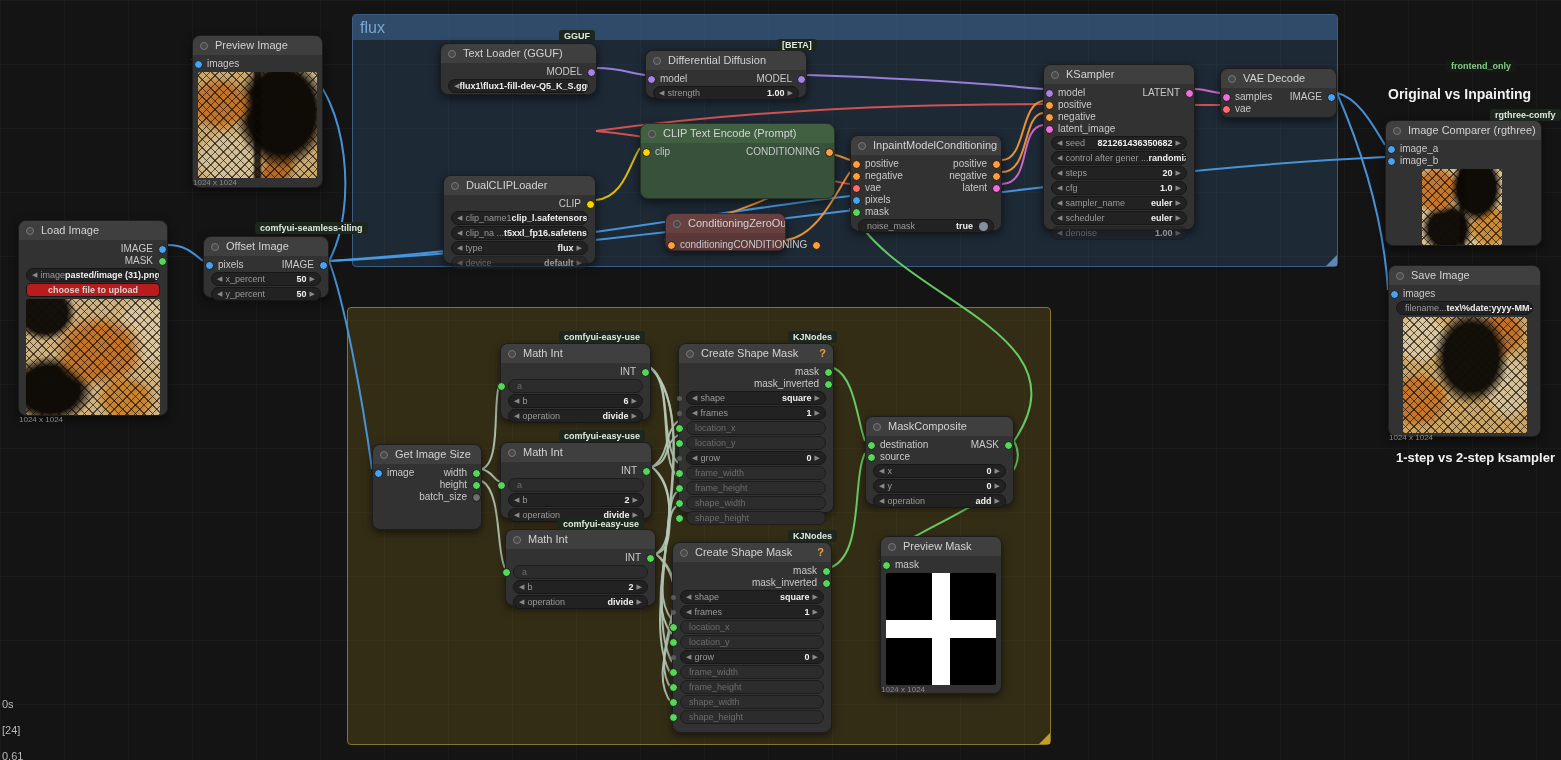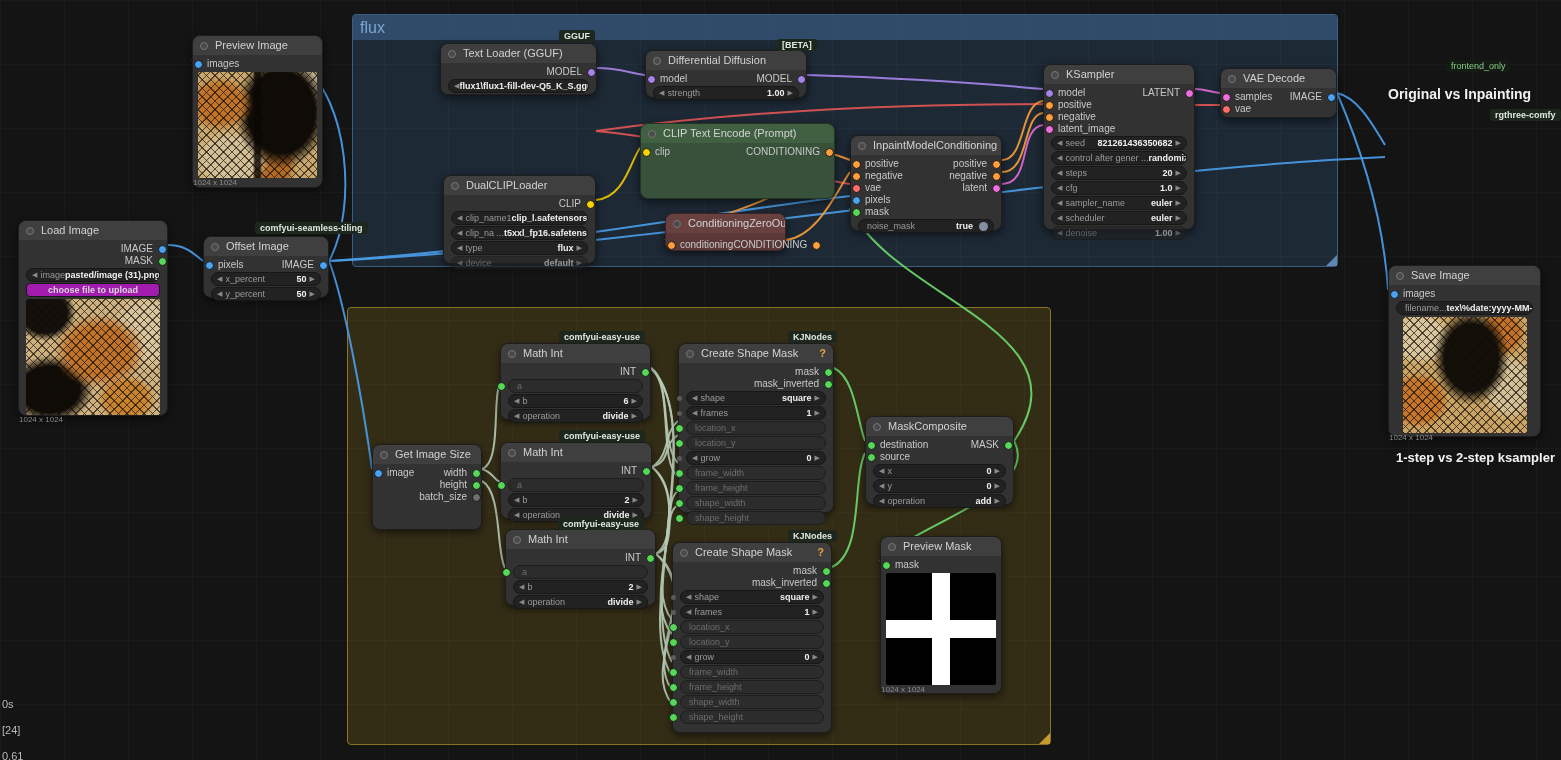--- a/index.html
+++ b/index.html
@@ -61,21 +61,21 @@
     display:flex;align-items:center;font-size:9px;padding:0 5px;overflow:hidden;white-space:nowrap;}
   .widget .wl{color:#9a9a9a;margin:0 auto 0 3px;}
   .widget .wv{color:#efefef;font-weight:bold;margin:0 3px 0 auto;}
   .widget .wv.center{margin:0 auto;}
   .arr{color:#8a8a8a;font-size:7px;line-height:12px;}
   .arr.l::before{content:"\25C0";}
   .arr.r::before{content:"\25B6";}
   .widget.ghost{background:#2c2c2c;border-color:#1d1d1d;}
   .widget.ghost .wl{color:#6c6c6c;margin:0 auto 0 3px;}
   .widget.dim{opacity:.55;}
-  .widget.btn{justify-content:center;color:#d6d6d6;font-weight:bold;background:#a21caf;border-radius:4px;}
+  .widget.btn{justify-content:center;color:#d6d6d6;font-weight:bold;background:#b91c1c;border-radius:4px;}
   .knob{width:9px;height:9px;border-radius:50%;background:#8290a2;margin-left:3px;}
   .ptext{margin:2px 7px;height:36px;background:#161b16;border:1px solid #5a745a;border-radius:3px;
     font-family:"DejaVu Sans Mono", monospace;font-size:8px;color:#e3e9e0;padding:2px 3px;box-sizing:border-box;}
   
   .nimg{border-radius:2px;}
   .caption{text-align:left;color:#8b8b8b;font-size:8px;line-height:10px;}
   .mesh{position:relative;}
   .mesh::after{content:"";position:absolute;inset:0;
     background-image:repeating-linear-gradient(45deg, rgba(18,11,5,.65) 0 1px, transparent 1px 6px),
       repeating-linear-gradient(-45deg, rgba(18,11,5,.65) 0 1px, transparent 1px 6px);}
@@ -103,21 +103,21 @@
     radial-gradient(55px 45px at 14% 18%, #d9c69e 0 40%, transparent 60%),
     radial-gradient(50px 45px at 12% 72%, #c5762a 0 45%, transparent 63%),
     radial-gradient(46px 55px at 86% 60%, #d4c097 0 42%, transparent 62%),
     radial-gradient(40px 40px at 80% 14%, #c07028 0 40%, transparent 58%);}
   .mask-cross{background-color:#000;background-image:
     linear-gradient(90deg, transparent 0 42%, #fff 42% 58%, transparent 58%),
     linear-gradient(180deg, transparent 0 42%, #fff 42% 58%, transparent 58%);}
   
   .badge{position:absolute;z-index:3;font-size:9px;font-weight:bold;color:#dfe9df;
     background:#1d271d;padding:1px 5px;border-radius:3px;white-space:nowrap;}
-  .badge.soft{color:#86c986;background:#141b14;font-weight:normal;}
+  .badge.soft{color:#86c986;background:#141b14;font-weight:bold;}
   .heading{position:absolute;z-index:3;color:#f2f2f2;font-weight:bold;white-space:nowrap;text-align:right;}
   .status{position:absolute;z-index:3;left:2px;color:#b9b9b9;font-size:11px;}
 </style>
 </head>
 <body>
 
 <div id="canvas">
 
   <div class="group g-flux" style="left:352px;top:14px;width:986px;height:253px">
     <div class="gbar">
@@ -429,20 +429,32 @@
       <div class="row">
           <span class="sin"><i class="dot il d-latent"></i><em>samples</em></span>
           <span class="sout"><em>IMAGE</em><i class="dot or d-image"></i></span>
         </div>
       <div class="row">
           <span class="sin"><i class="dot il d-vae"></i><em>vae</em></span>
         </div>
     </div>
   </div>
 
+  <div class="node" style="left:1385px;top:120px;width:157px;height:126px">
+    <div class="ntitle"><span class="cdot"></span><span>Image Comparer (rgthree)</span></div>
+    <div class="nbody">
+      <div class="row">
+          <span class="sin"><i class="dot il d-image"></i><em>image_a</em></span>
+        </div>
+      <div class="row">
+          <span class="sin"><i class="dot il d-image"></i><em>image_b</em></span>
+        </div>
+      <div class="nimg tex-c mesh" style="width:80px;height:76px;margin:2px 0 0 36px"></div>
+    </div>
+  </div>
 
   <div class="node" style="left:1388px;top:265px;width:153px;height:172px">
     <div class="ntitle"><span class="cdot"></span><span>Save Image</span></div>
     <div class="nbody">
       <div class="row">
           <span class="sin"><i class="dot il d-image"></i><em>images</em></span>
         </div>
       <div class="widget">
           <span class="wl">filename...</span>
           <span class="wv">tex\%date:yyyy-MM-dd%</span>

